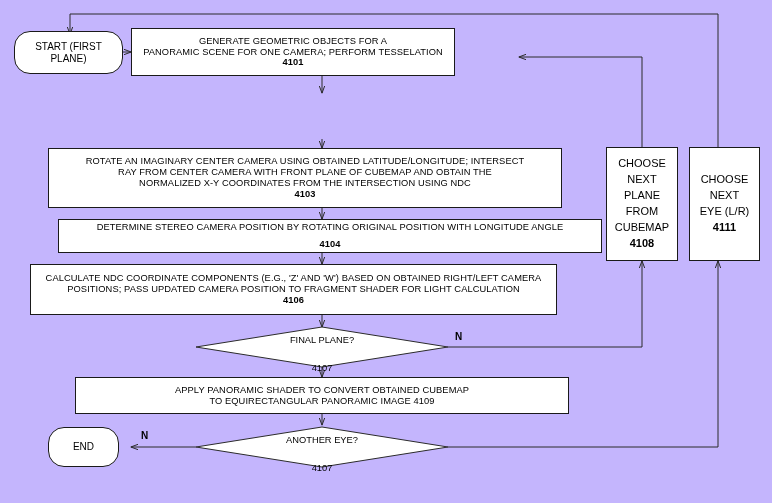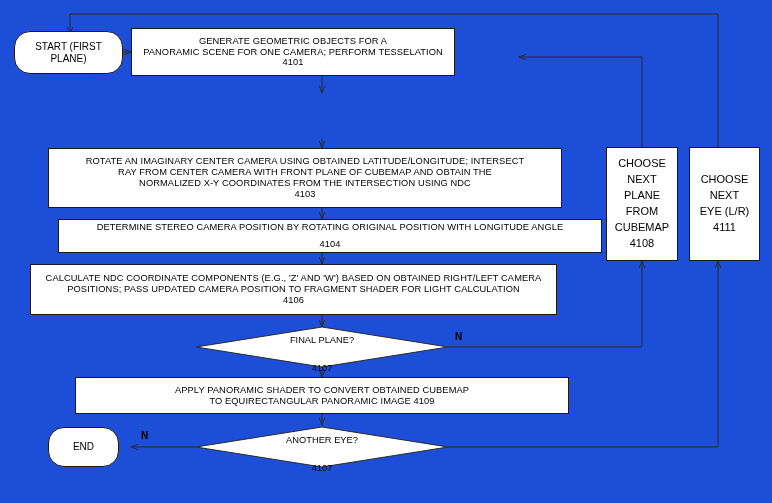--- a/index.html
+++ b/index.html
@@ -1,23 +1,23 @@
 <!DOCTYPE html>
 <html><head>
 <meta charset="utf-8">
 <style>
   html,body{margin:0;padding:0;background:#ffffff;}
   body{width:772px;height:503px;font-family:"Liberation Sans",sans-serif;color:#000;}
-  #canvas{position:relative;width:772px;height:503px;overflow:hidden;background:#1d4ed8;}
+  #canvas{position:relative;width:772px;height:503px;overflow:hidden;background:#c4b5fd;}
 
   .node{position:absolute;box-sizing:border-box;border:1px solid #1a1a1a;
         display:flex;flex-direction:column;align-items:center;justify-content:center;
         text-align:center;background:#fff;line-height:1.18;}
   .node .ln{display:block;white-space:nowrap;}
-  .node .ref{font-weight:normal;}
+  .node .ref{font-weight:bold;}
   .proc{font-size:9.3px;letter-spacing:.01em;padding:2px 4px;}
   .term{border-radius:16px;font-size:10px;}
   .sidebox{font-size:11px;line-height:1.45;}
 
   .diamond{position:absolute;}
   .diamond svg{position:absolute;left:0;top:0;overflow:visible;}
   .diamond .dtext{position:absolute;left:0;top:8px;width:100%;height:100%;
         display:flex;flex-direction:column;align-items:center;justify-content:space-between;
         font-size:9.3px;line-height:1.25;text-align:center;}
 

